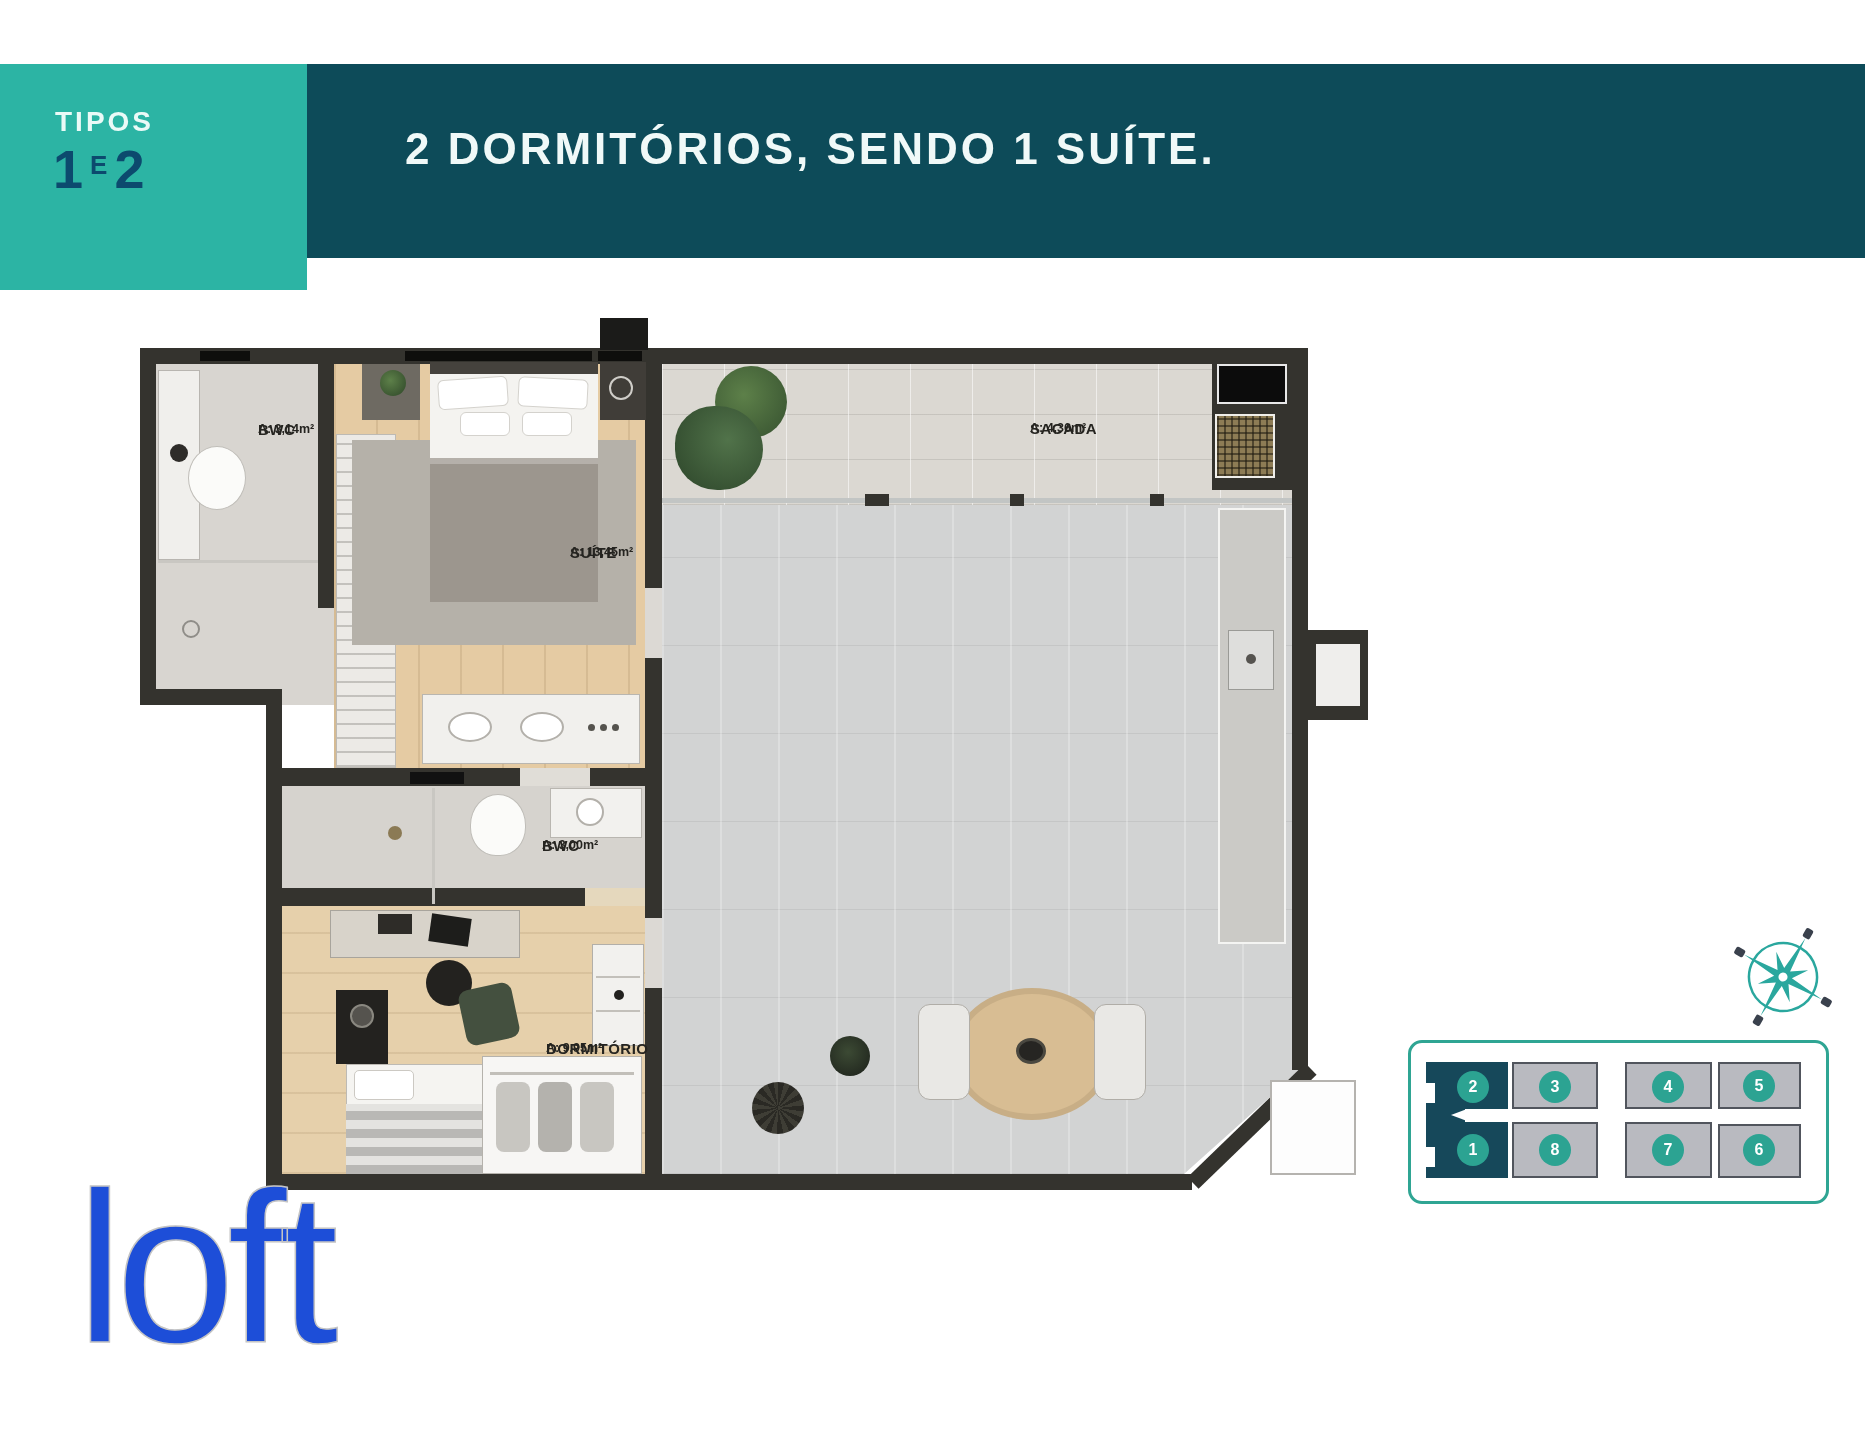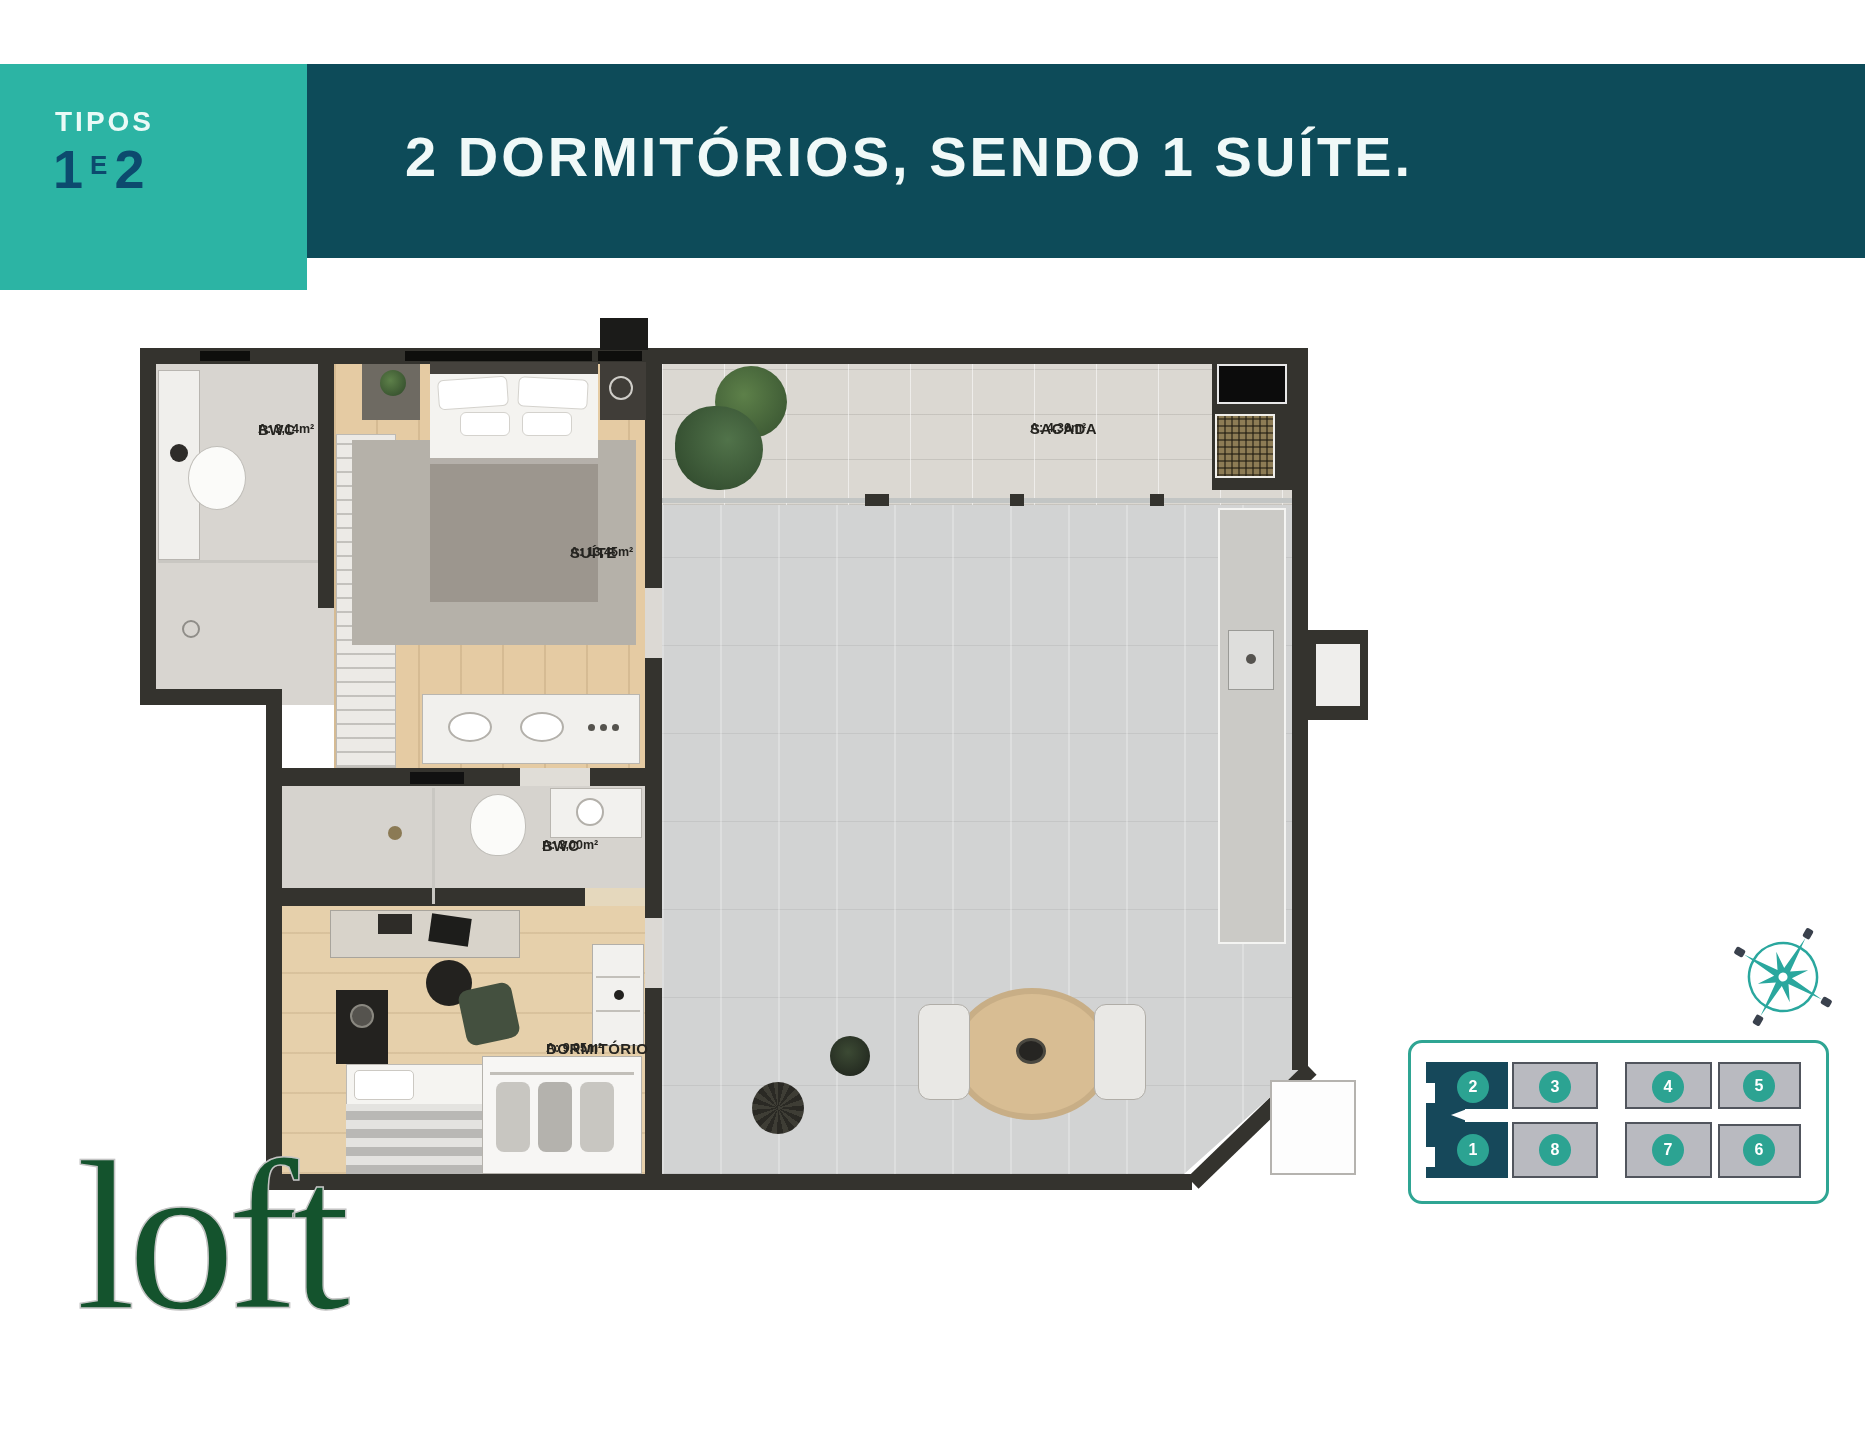--- a/index.html
+++ b/index.html
@@ -13,21 +13,21 @@
     --banner:#0d4b59;
     --kp-teal:#2fa593;
     --kp-dark:#16485a;
   }
   
   .tag-box{position:absolute;left:0;top:64px;width:307px;height:226px;background:var(--teal);z-index:10;}
   .tag-line1{position:absolute;left:55px;top:42px;font-size:28px;font-weight:bold;letter-spacing:3px;color:#eafaf7;}
   .tag-line2{position:absolute;left:53px;top:78px;font-size:54px;font-weight:bold;color:#0c4a6e;line-height:1;}
   .tag-line2 .conj{font-size:26px;vertical-align:14px;margin:0 7px;}
   .banner{position:absolute;left:307px;top:64px;width:1558px;height:194px;background:var(--banner);z-index:10;}
-  .banner-title{position:absolute;left:98px;top:60px;font-size:56px;font-weight:bold;letter-spacing:3px;color:#f0f9f8;white-space:nowrap;}
+  .banner-title{position:absolute;left:98px;top:60px;font-size:44px;font-weight:bold;letter-spacing:3px;color:#f0f9f8;white-space:nowrap;}
 
   
   .plan{position:absolute;left:130px;top:348px;width:1250px;height:860px;z-index:1;}
   .plan *{position:absolute;box-sizing:border-box;}
 
   
   .floor-bwc1{left:26px;top:16px;width:178px;height:341px;background:#d8d5d0;}
   .floor-suite{left:204px;top:16px;width:328px;height:422px;background:#e5cba3;
     background-image:repeating-linear-gradient(90deg,rgba(120,90,50,.14) 0 2px,transparent 2px 42px);}
   .floor-bwc2{left:152px;top:438px;width:380px;height:120px;background:#d6d3ce;}
@@ -190,23 +190,23 @@
   .kp-arrow-r{left:380px;top:66px;width:0;height:0;border-top:6.5px solid transparent;border-bottom:6.5px solid transparent;border-left:16px solid #fff;}
   .kp-circle{width:32px;height:32px;border-radius:50%;background:#2ca392;color:#fff;
     font-size:16px;font-weight:bold;display:flex;align-items:center;justify-content:center;}
   .kc-p2{left:46px;top:28px;} .kc-p3{left:128px;top:28px;} .kc-p4{left:241px;top:28px;} .kc-p5{left:332px;top:27px;}
   .kc-p1{left:46px;top:91px;} .kc-p8{left:128px;top:91px;} .kc-p7{left:241px;top:91px;} .kc-p6{left:332px;top:91px;}
 
   
   .compass{position:absolute;left:1728px;top:922px;width:110px;height:110px;z-index:4;}
 
   
-  .watermark{position:absolute;left:76px;top:1128px;z-index:5;
-    font-family:Liberation Serif, serif;font-size:215px;line-height:1;letter-spacing:-8px;
-    color:#14532d;-webkit-text-stroke:1.5px #c4c4c4;text-shadow:0 0 1px #d6d6d6;}
+  .watermark{position:absolute;left:76px;top:1160px;z-index:5;
+    font-family:Liberation Sans, sans-serif;font-size:215px;line-height:1;letter-spacing:-8px;
+    color:#1d4ed8;-webkit-text-stroke:1.5px #c4c4c4;text-shadow:0 0 1px #d6d6d6;}
 </style>
 </head>
 <body>
 
 <div class="tag-box">
   <div class="tag-line1">TIPOS</div>
   <div class="tag-line2"><span>1</span><span class="conj">E</span><span>2</span></div>
 </div>
 <div class="banner">
   <div class="banner-title">2 DORMITÓRIOS, SENDO 1 SUÍTE.</div>

